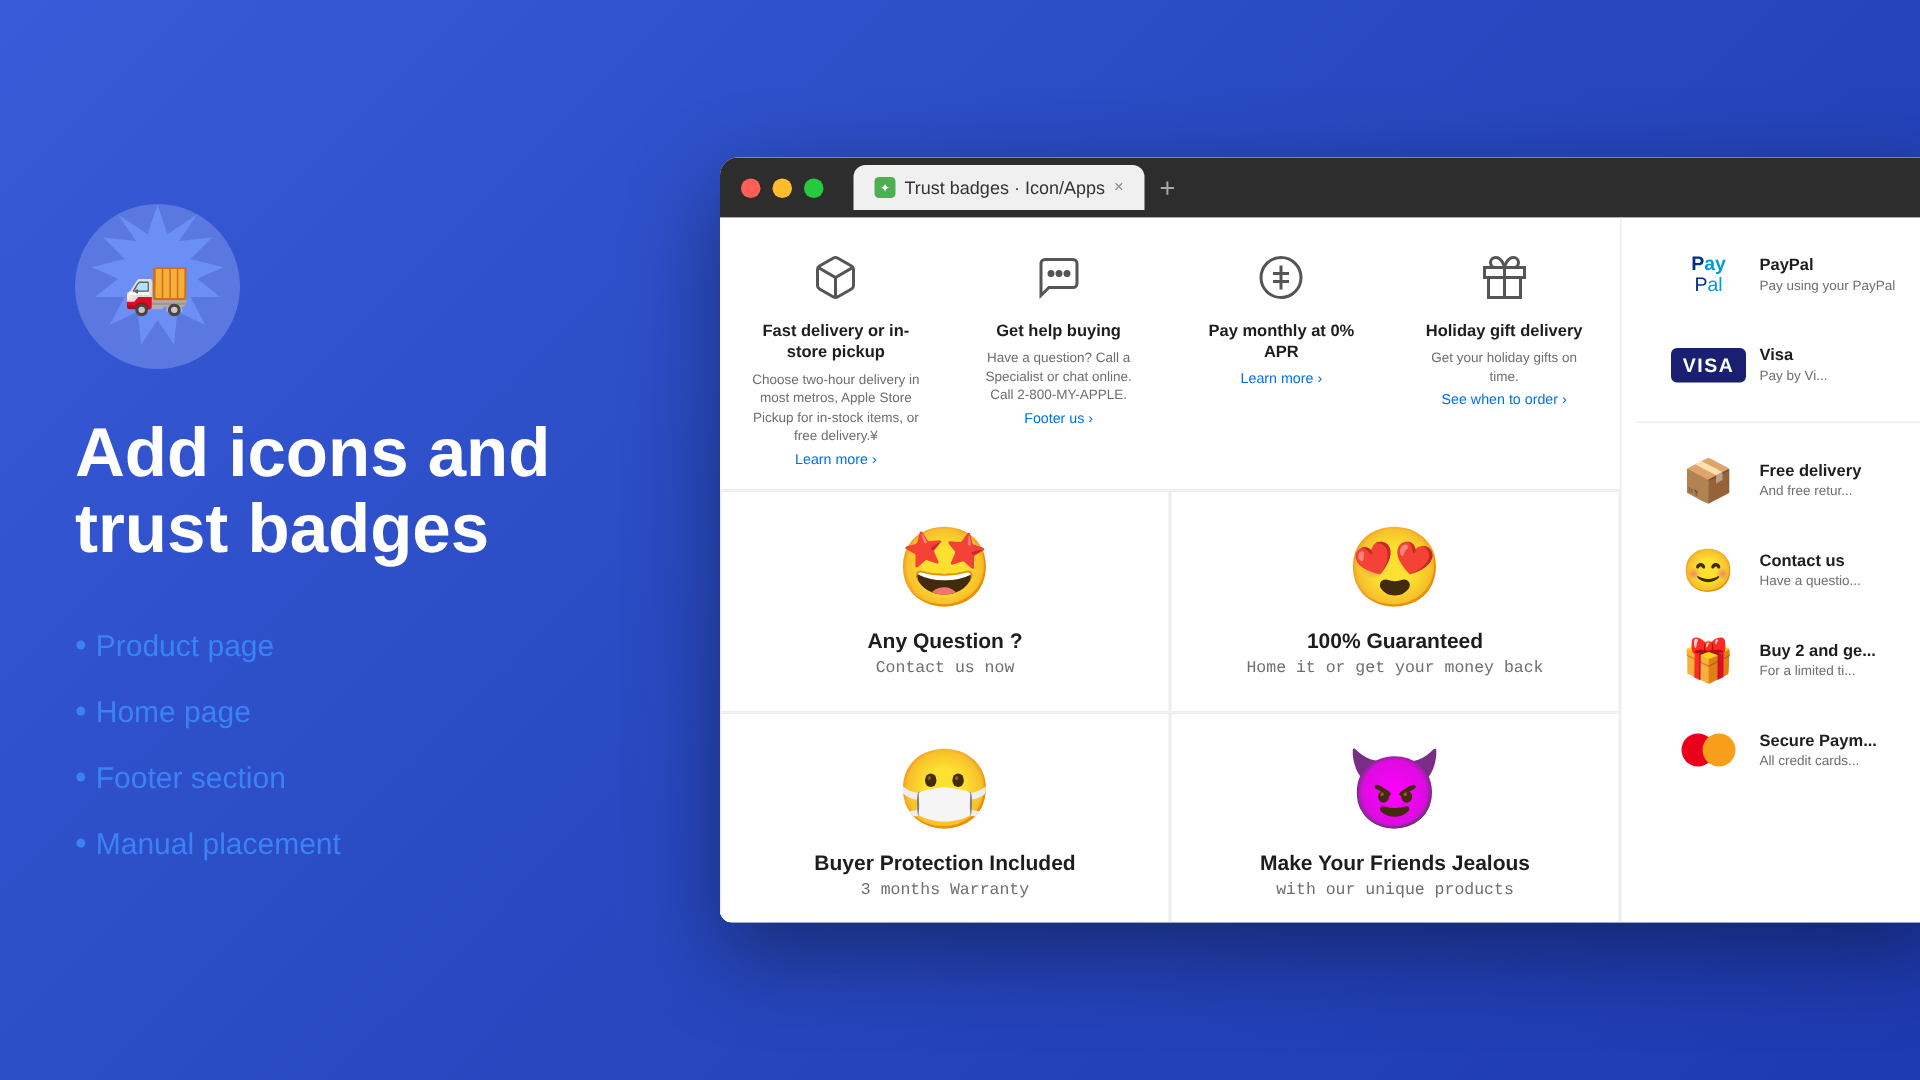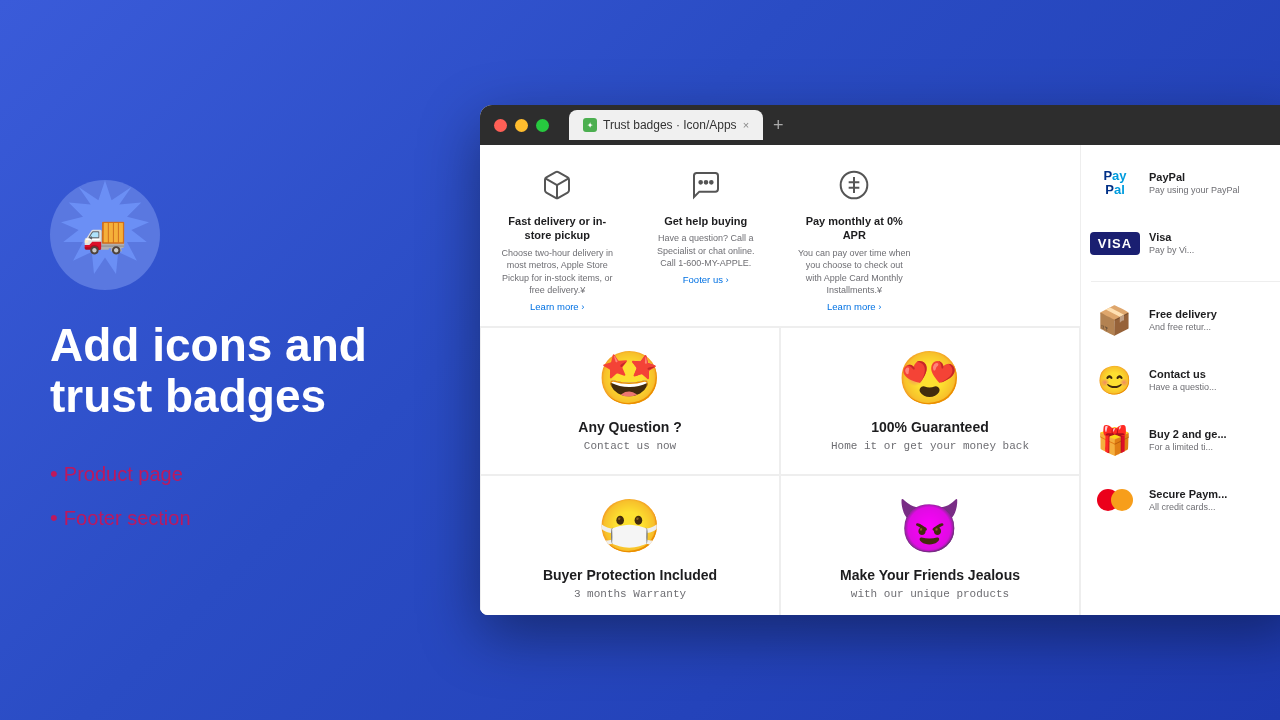--- a/index.html
+++ b/index.html
@@ -66,21 +66,21 @@
       font-size: 46px;
       font-weight: 800;
       line-height: 1.1;
       color: white;
       margin-bottom: 30px;
     }
 
     .feature-list {
       list-style: none;
       font-size: 20px;
-      color: #be185d;
+      color: #3b82f6;
       line-height: 2;
     }
 
     .feature-list li::before {
       content: '• ';
       font-size: 22px;
     }
 
     
     .browser-container {
@@ -289,20 +289,21 @@
       gap: 10px;
     }
 
     .rpi-icon {
       width: 48px;
       height: 48px;
       flex-shrink: 0;
       display: flex;
       align-items: center;
       justify-content: center;
+      margin-left: 24px;
     }
 
     .rpi-text {
       flex: 1;
     }
 
     .rpi-title {
       font-size: 11px;
       font-weight: 600;
       color: #1d1d1f;
@@ -350,21 +351,23 @@
   <div class="badge-wrapper">
     <div class="badge-star">
       <span class="truck-icon">🚚</span>
     </div>
   </div>
 
   <h1 class="main-title">Add icons and trust badges</h1>
 
   <ul class="feature-list">
     <li>Product page</li>
+    <li>Home page</li>
     <li>Footer section</li>
+    <li>Manual placement</li>
   </ul>
 </div>
 
 <div class="browser-container">
   <div class="browser-window">
 
     <div class="browser-titlebar">
       <div class="traffic-light tl-red"></div>
       <div class="traffic-light tl-yellow"></div>
       <div class="traffic-light tl-green"></div>
@@ -401,36 +404,49 @@
           <div class="trust-item">
             <div class="trust-icon">
               <svg viewBox="0 0 24 24">
                 <path d="M21 15a2 2 0 0 1-2 2H7l-4 4V5a2 2 0 0 1 2-2h14a2 2 0 0 1 2 2z"></path>
                 <circle cx="8" cy="10" r="1" fill="#555"></circle>
                 <circle cx="12" cy="10" r="1" fill="#555"></circle>
                 <circle cx="16" cy="10" r="1" fill="#555"></circle>
               </svg>
             </div>
             <div class="trust-title">Get help buying</div>
-            <div class="trust-desc">Have a question? Call a Specialist or chat online. Call 1-600-MY-APPLE.</div>
+            <div class="trust-desc">Have a question? Call a Specialist or chat online. Call 2-800-MY-APPLE.</div>
             <a class="trust-link" href="#">Footer us ›</a>
           </div>
 
           <div class="trust-item">
             <div class="trust-icon">
               <svg viewBox="0 0 24 24">
                 <circle cx="12" cy="12" r="10"></circle>
                 <path d="M12 6v12M8 10h8M8 14h8"></path>
               </svg>
             </div>
             <div class="trust-title">Pay monthly at 0% APR</div>
-            <div class="trust-desc">You can pay over time when you choose to check out with Apple Card Monthly Installments.¥</div>
             <a class="trust-link" href="#">Learn more ›</a>
           </div>
 
+          <div class="trust-item">
+            <div class="trust-icon">
+              <svg viewBox="0 0 24 24">
+                <polyline points="20 12 20 22 4 22 4 12"></polyline>
+                <rect x="2" y="7" width="20" height="5"></rect>
+                <line x1="12" y1="22" x2="12" y2="7"></line>
+                <path d="M12 7H7.5a2.5 2.5 0 0 1 0-5C11 2 12 7 12 7z"></path>
+                <path d="M12 7h4.5a2.5 2.5 0 0 0 0-5C13 2 12 7 12 7z"></path>
+              </svg>
+            </div>
+            <div class="trust-title">Holiday gift delivery</div>
+            <div class="trust-desc">Get your holiday gifts on time.</div>
+            <a class="trust-link" href="#">See when to order ›</a>
+          </div>
         </div>
 
         <div class="emoji-grid">
           <div class="emoji-cell">
             <div class="emoji-icon">🤩</div>
             <div class="emoji-title">Any Question ?</div>
             <div class="emoji-sub">Contact us now</div>
           </div>
           <div class="emoji-cell">
             <div class="emoji-icon">😍</div>
@@ -449,21 +465,21 @@
           </div>
         </div>
       </div>
 
       <div class="right-panel">
 
         <div class="right-panel-item">
           <div class="rpi-icon">
             <div style="text-align:center">
               <div style="font-size:13px; font-weight:800; color:#003087; line-height:1.1">P<span style="color:#009cde">ay</span></div>
-              <div style="font-size:13px; font-weight:700; color:#003087; line-height:1.1">P<span style="color:#009cde">al</span></div>
+              <div style="font-size:13px; font-weight:400; color:#003087; line-height:1.1">P<span style="color:#009cde">al</span></div>
             </div>
           </div>
           <div class="rpi-text">
             <div class="rpi-title">PayPal</div>
             <div class="rpi-sub">Pay using your PayPal</div>
           </div>
         </div>
 
         <div class="right-panel-item">
           <div class="rpi-icon">

